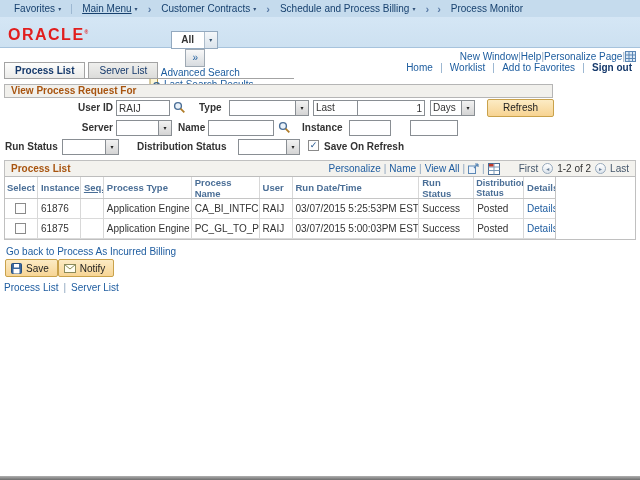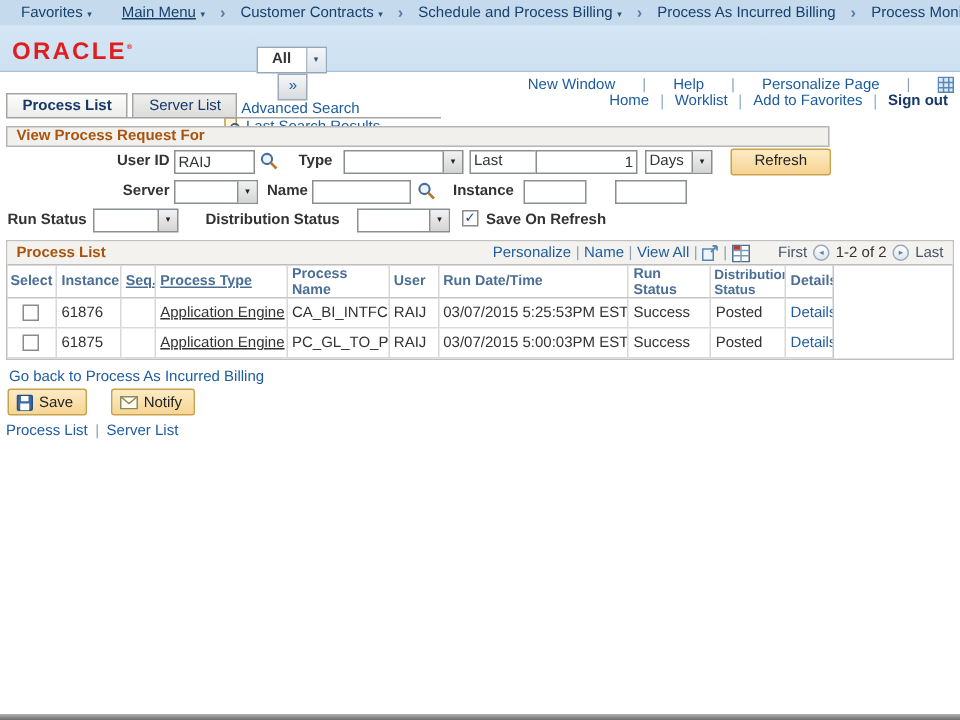--- a/index.html
+++ b/index.html
@@ -35,21 +35,21 @@
                  font-size:6px; color:#33506e; text-align:center; line-height:16px; }
   .sinput { width:196px; height:18px; border:1px solid #93a9bf; border-left:none; padding:0 4px;
             font-size:10px; color:#555; font-family:"Liberation Sans",sans-serif; }
   .gobtn { width:20px; height:18px; margin-left:2px; border:1px solid #9fa9b3;
            background:linear-gradient(#f8f8f8,#d7dbdf); color:#1c5c9e; font-size:10px; text-align:center;
            line-height:16px; cursor:pointer; }
   .adv { margin-left:12px; color:#1c5c9e; cursor:pointer; }
   .lsr { margin-left:14px; display:flex; align-items:center; gap:3px; color:#1c5c9e; cursor:pointer; }
 
   
-  .pagebar { position:absolute; top:51px; right:4px; display:flex; align-items:center; gap:18px;
+  .pagebar { position:absolute; top:51px; right:4px; display:flex; align-items:center; gap:0;
              font-size:10px; color:#1c5c9e; }
   .pipe { color:#8aa3bd; }
 
   
   .tabs { position:absolute; top:62px; left:4px; display:flex; align-items:flex-end; }
   .tab { height:16px; line-height:15px; padding:0 10px; margin-right:3px; font-size:10px; color:#15396b;
          border:1px solid #a3a3a3; border-bottom:none; background:linear-gradient(#efefed,#dcdcda); cursor:pointer; }
   .tab.active { background:linear-gradient(#fdfdfc,#ececea); font-weight:bold; }
   .tabline { position:absolute; top:78px; left:4px; width:290px; border-top:1px solid #a3a3a3; }
 
@@ -88,28 +88,28 @@
   .pgbtn { width:11px; height:11px; border:1px solid #97a9bc; border-radius:50%;
            background:linear-gradient(#fff,#dde5ed); font-size:5px; color:#6c8099; display:flex;
            align-items:center; justify-content:center; cursor:pointer; }
   .pgrange { color:#333; }
   .gtable { width:551px; border-right:1px solid #c4c4c4; }
   .ghead { display:flex; height:22px; border-bottom:1px solid #c6c6c6; }
   .ghead .gc { font-size:9.5px; font-weight:bold; color:#4a6e96; display:flex; align-items:center; }
   .gc { padding:0 3px; border-right:1px solid #d8d8d8; overflow:hidden; }
   .trow { display:flex; height:20px; border-bottom:1px solid #dadada; font-size:10px; color:#333; }
   .trow .gc { display:flex; align-items:center; white-space:nowrap; }
-  .c0{width:33px; justify-content:center;} .c1{width:43px;} .c2{width:23px;text-decoration:underline;} .c3{width:88px;text-decoration:underline;}
+  .c0{width:33px; justify-content:center;} .c1{width:43px;} .c2{width:23px;text-decoration:underline;} .c3{width:88px;}
   .c4{width:68px;} .c5{width:33px;} .c6{width:127px;} .c7{width:55px;} .c8{width:50px; line-height:10px;}
   .c9{width:31px; border-right:none;}
   .dlink { color:#1f5da0; cursor:pointer; }
 
   
   .goback { position:absolute; top:246px; left:6px; font-size:10px; color:#1f5da0; cursor:pointer; }
-  .btnrow { position:absolute; top:259px; left:5px; display:flex; gap:16px;text-align:center; }
+  .btnrow { position:absolute; top:259px; left:5px; display:flex; gap:0;text-align:center; }
   .pbtn { height:18px; padding:0 8px 0 5px; display:flex; align-items:center; gap:4px;
           background:linear-gradient(#fcebc4,#f7d595); border:1px solid #c9a24b; border-radius:2px;
           font-size:10px; color:#222; cursor:pointer; }
   .flinks { position:absolute; top:282px; left:4px; font-size:10px; color:#1f5da0; display:flex; gap:5px; align-items:center; }
   .flinks .fl { cursor:pointer; }
   .bottomstrip { position:absolute; bottom:0; left:0; width:640px; height:4px;
                  background:linear-gradient(#b0b0b0,#6e6e6e); }
 </style>
 </head>
 <body>
@@ -131,23 +131,20 @@
       <span class="crumb">
         <span>Customer Contracts</span>
         <span class="cm">▾</span>
       </span>
       <span class="csep">›</span>
       <span class="crumb">
         <span>Schedule and Process Billing</span>
         <span class="cm">▾</span>
       </span>
       <span class="csep">›</span>
-      <span class="crumb">
-        <span>Process As Incurred Billing</span>
-      </span>
       <span class="csep">›</span>
       <span class="crumb">
         <span>Process Monitor</span>
       </span>
     </div>
 
     <div class="utilbar">
       <span class="ulink">Home</span>
       <span class="udiv"></span>
       <span class="ulink">Worklist</span>

